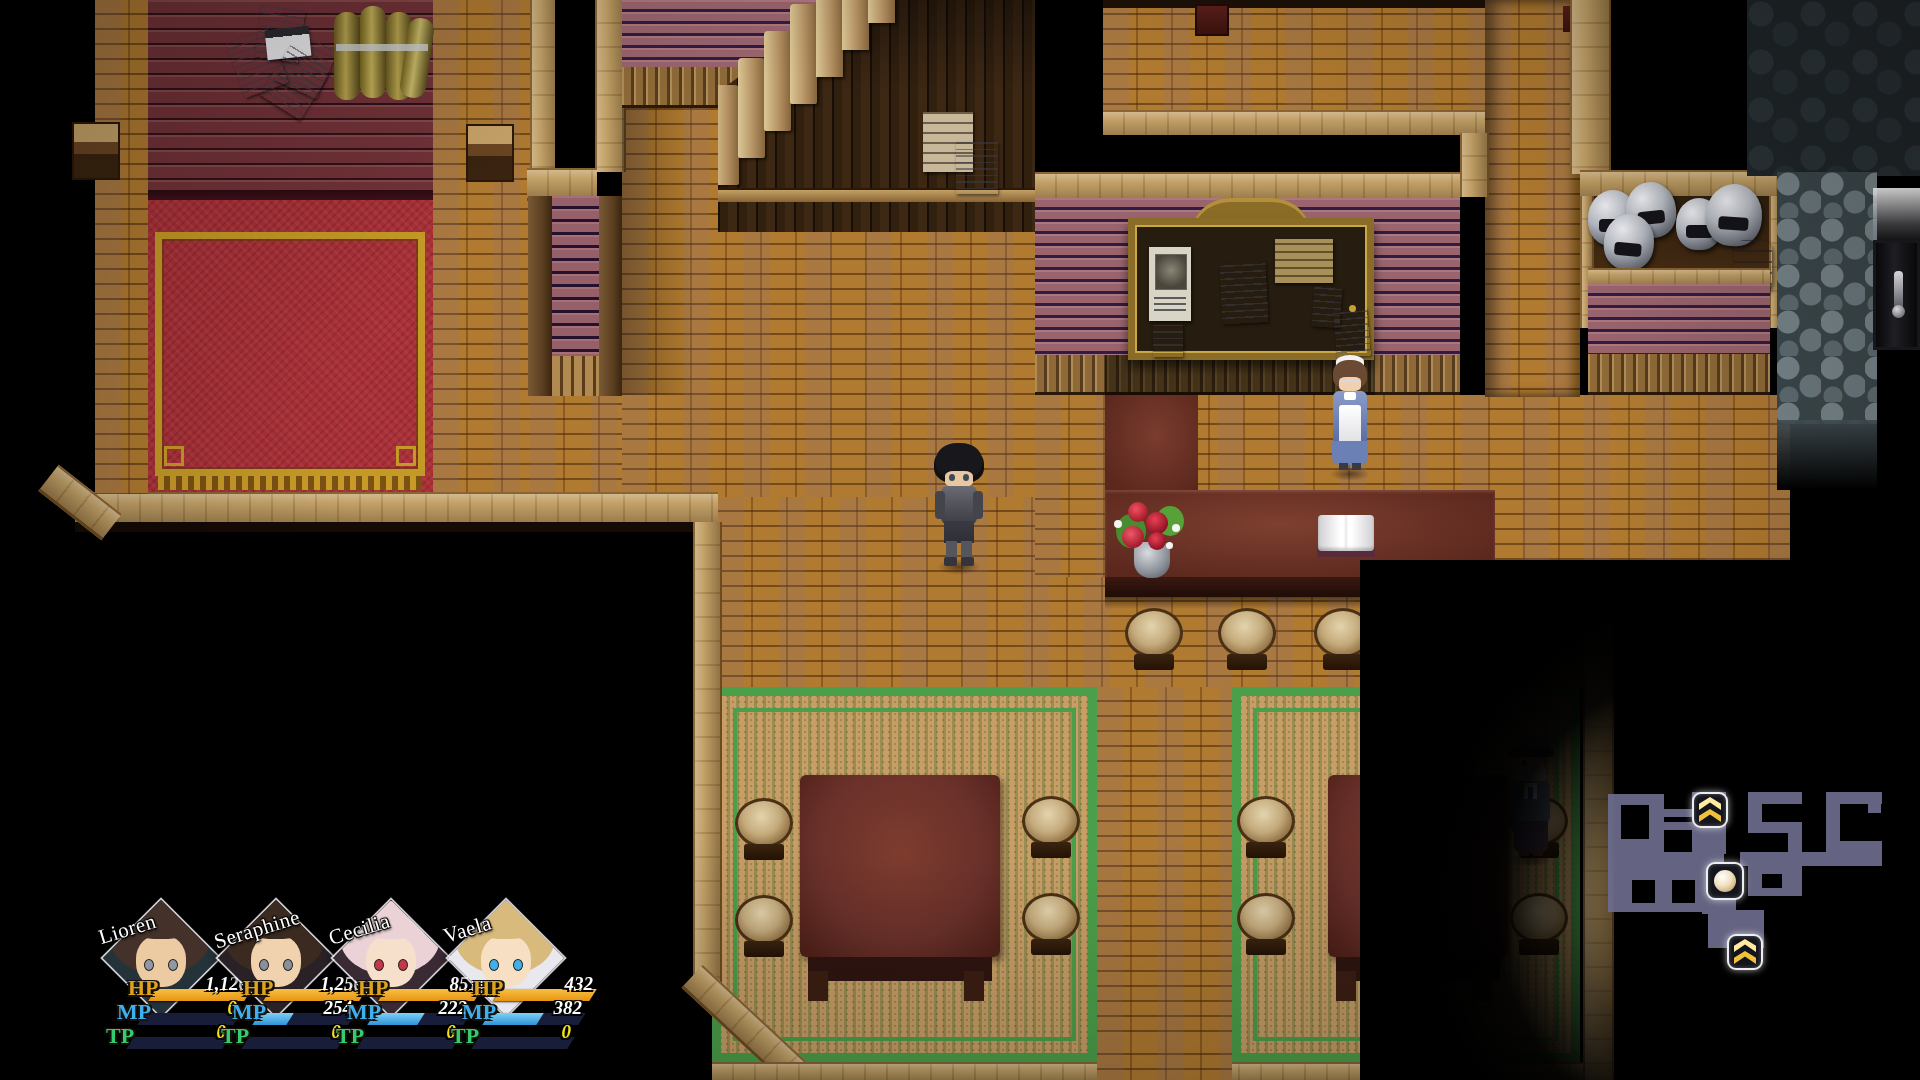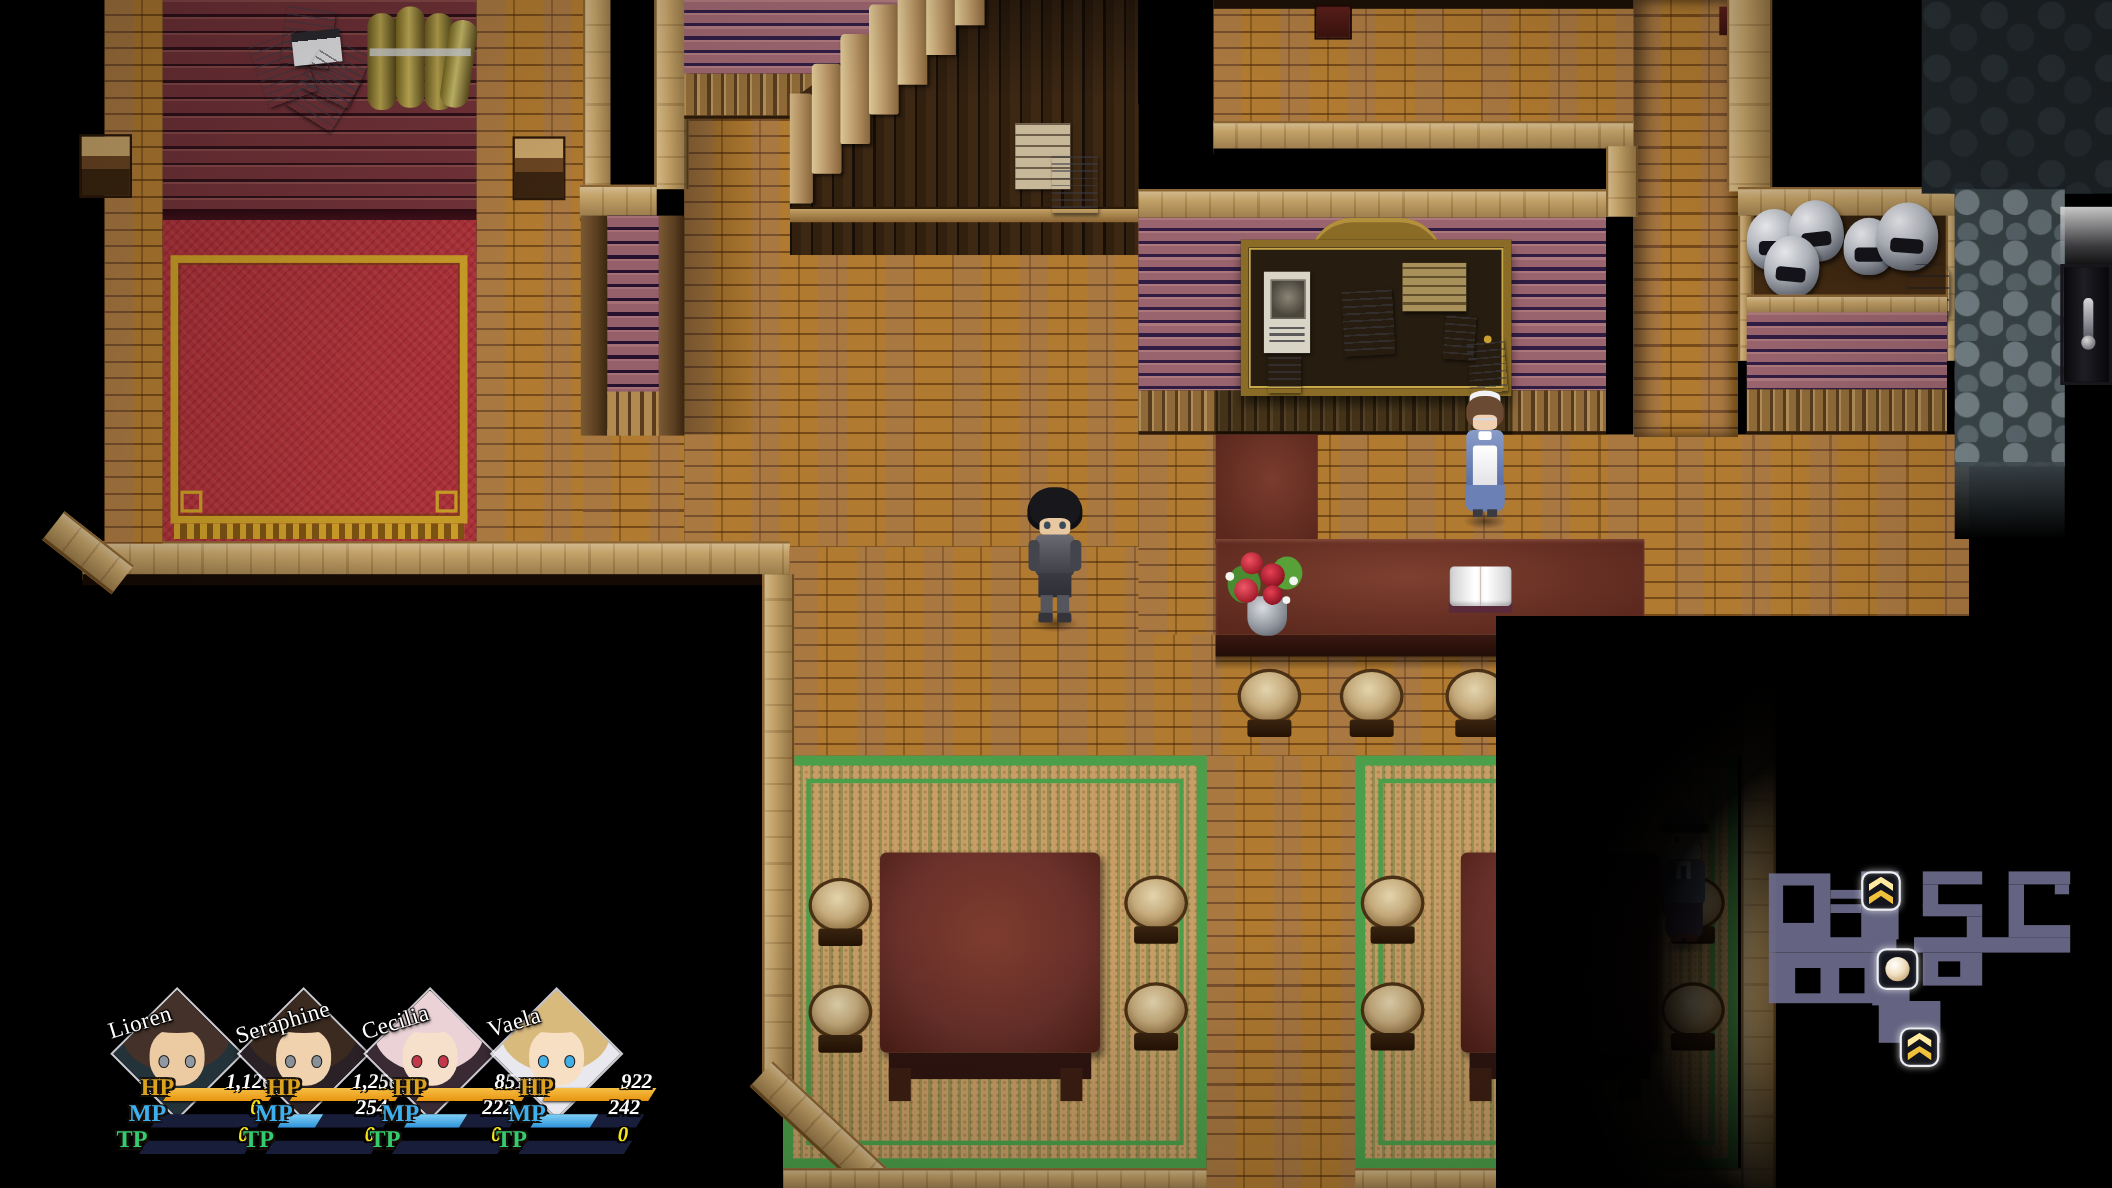--- a/index.html
+++ b/index.html
@@ -495,26 +495,26 @@
           <div class="eye" style="left: 42px; top: 60px; background: rgb(65, 176, 232);"></div>
           <div class="eye" style="left: 66px; top: 60px; background: rgb(65, 176, 232);"></div>
           <div class="abs" style="left: 22px; top: 18px; width: 74px; height: 22px; border-radius: 0px 0px 60% 60%; background: rgb(217, 186, 125);"></div>
         </div>
       </div>
       <div class="pname">Vaela</div>
       <div class="bar" style="left:56px;top:84px;">
           <div class="fill" style="background: linear-gradient(rgb(246, 192, 69), rgb(232, 148, 16)); width: 100%;"></div>
         </div>
       <div class="blabel" style="left:32px;top:70px;color:#dda31f;">HP</div>
-      <div class="bval" style="left: 48px; top: 68px; color: rgb(255, 255, 255);">922</div>
+      <div class="bval" style="left: 48px; top: 68px; color: rgb(255, 255, 255);">432</div>
       <div class="bar" style="left:45px;top:108px;">
           <div class="fill" style="background: linear-gradient(rgb(126, 208, 246), rgb(47, 147, 216)); width: 56%;"></div>
         </div>
       <div class="blabel" style="left:21px;top:94px;color:#3fb0ef;">MP</div>
-      <div class="bval" style="left: 37px; top: 92px; color: rgb(255, 255, 255);">242</div>
+      <div class="bval" style="left: 37px; top: 92px; color: rgb(255, 255, 255);">382</div>
       <div class="bar" style="left:34px;top:132px;">
           <div class="fill" style="background: linear-gradient(rgb(90, 224, 138), rgb(45, 168, 104)); width: 0%;"></div>
         </div>
       <div class="blabel" style="left:10px;top:118px;color:#35cc70;">TP</div>
       <div class="bval" style="left: 26px; top: 116px; color: rgb(245, 229, 22);">0</div>
     </div>
 
   </div>
 </div>
 

